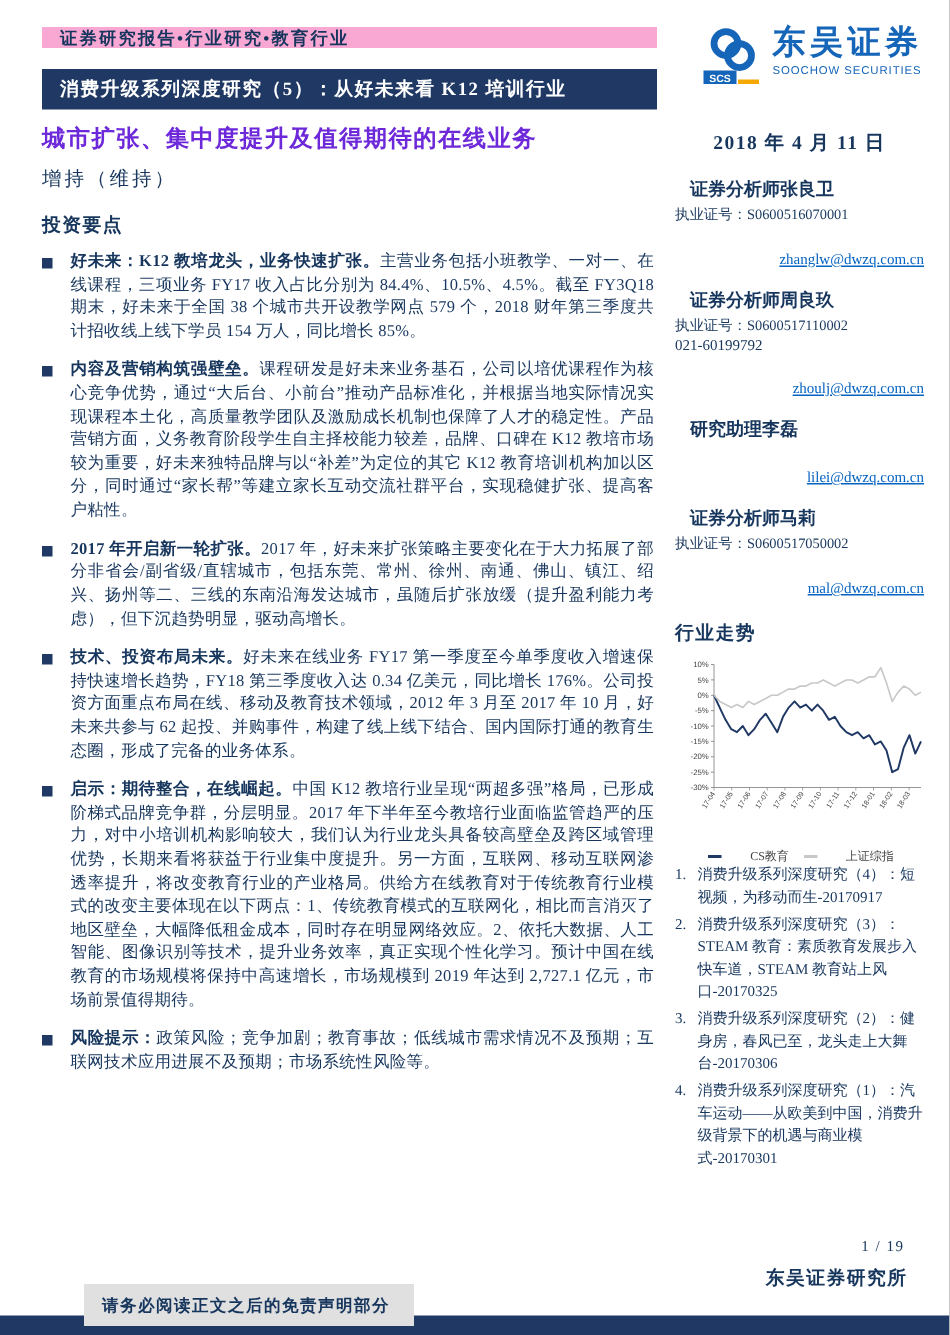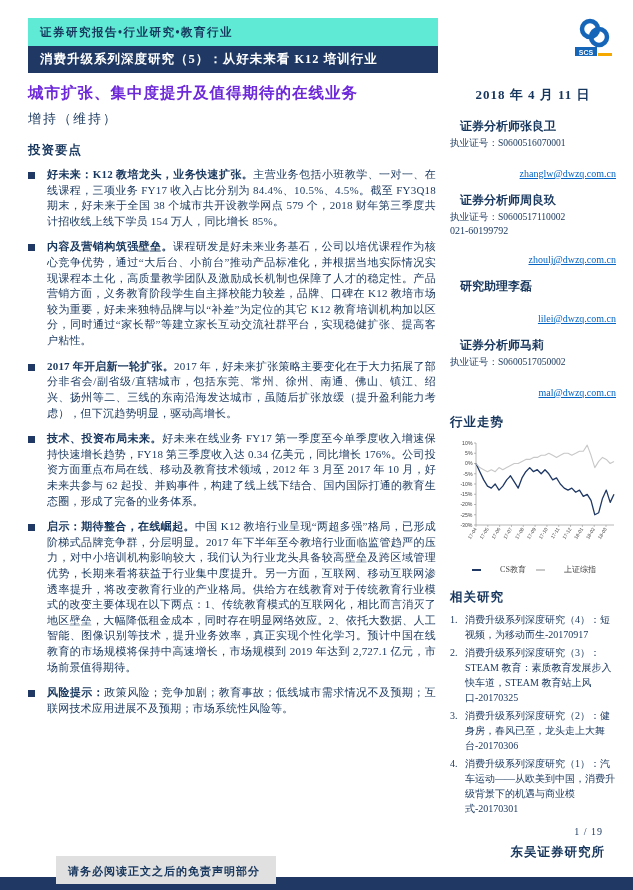--- a/index.html
+++ b/index.html
@@ -1,21 +1,21 @@
 <!DOCTYPE html>
 <html><head>
 <meta charset="utf-8">
 <style>
   * { margin:0; padding:0; box-sizing:border-box; }
   html,body { background:#9a9a9a; }
   body { font-family:"Liberation Serif","DejaVu Serif",serif; }
   .page { position:relative; width:633px; height:890px; background:#ffffff; margin:0 auto; overflow:hidden; }
 
   
-  .eyebrow-bar { position:absolute; left:28px; top:18px; width:410px; height:28px; background:#5eead4;
+  .eyebrow-bar { position:absolute; left:28px; top:18px; width:410px; height:14px; background:#f9a8d4;
                  display:flex; align-items:center; padding-left:12px; }
   .eyebrow-bar span { color:#17365d; font-weight:bold; font-size:11.5px; letter-spacing:1.5px; }
   .series-bar { position:absolute; left:28px; top:46px; width:410px; height:27px; background:#1f3864;
                 display:flex; align-items:center; padding-left:12px; }
   .series-bar span { color:#ffffff; font-weight:bold; font-size:12.5px; letter-spacing:1px; }
 
   
   .logo { position:absolute; right:18px; top:16px; display:flex; align-items:flex-start; gap:6px; }
   .logo-mark { width:42px; height:44px; position:relative; }
   .logo-cn { color:#1565b8; font-weight:bold; font-size:22px; letter-spacing:3px; line-height:1.1; }
@@ -73,20 +73,24 @@
   <div class="logo">
     <div class="logo-mark">
       <svg width="42" height="44" viewBox="0 0 42 44">
         <circle cx="17" cy="13" r="8" fill="none" stroke="#1565b8" stroke-width="4.5"></circle>
         <circle cx="26" cy="21" r="8" fill="none" stroke="#1565b8" stroke-width="4.5"></circle>
         <circle cx="26" cy="21" r="8" fill="none" stroke="#ffffff" stroke-width="1" opacity="0.0"></circle>
         <rect x="2" y="31" width="22" height="9" fill="#1565b8"></rect>
         <text x="13" y="38.5" font-size="7" font-family="Liberation Sans,sans-serif" font-weight="bold" fill="#ffffff" text-anchor="middle">SCS</text>
         <rect x="25" y="37" width="14" height="3" fill="#f5a800"></rect>
       </svg>
+    </div>
+    <div class="logo-text">
+      <div class="logo-cn">东吴证券</div>
+      <div class="logo-en">SOOCHOW SECURITIES</div>
     </div>
   </div>
 
   <div class="title-block">
     <div class="report-title">城市扩张、集中度提升及值得期待的在线业务</div>
     <div class="rating">增持（维持）</div>
   </div>
 
   <div class="main-col">
     <div class="hl-heading">投资要点</div>
@@ -223,21 +227,20 @@
             <span class="legend-swatch" style="background: rgb(31, 56, 100);"></span>
             <span>CS教育</span>
           </span>
         <span class="legend-item">
             <span class="legend-swatch" style="background: rgb(200, 200, 200);"></span>
             <span>上证综指</span>
           </span>
       </div>
     </div>
 
-    <div class="side-heading">相关研究</div>
 
     <div class="rel-item">
       <span class="rel-num">1.</span>
       <span>消费升级系列深度研究（4）：短视频，为移动而生-20170917</span>
     </div>
     <div class="rel-item">
       <span class="rel-num">2.</span>
       <span>消费升级系列深度研究（3）：STEAM 教育：素质教育发展步入快车道，STEAM 教育站上风口-20170325</span>
     </div>
     <div class="rel-item">

